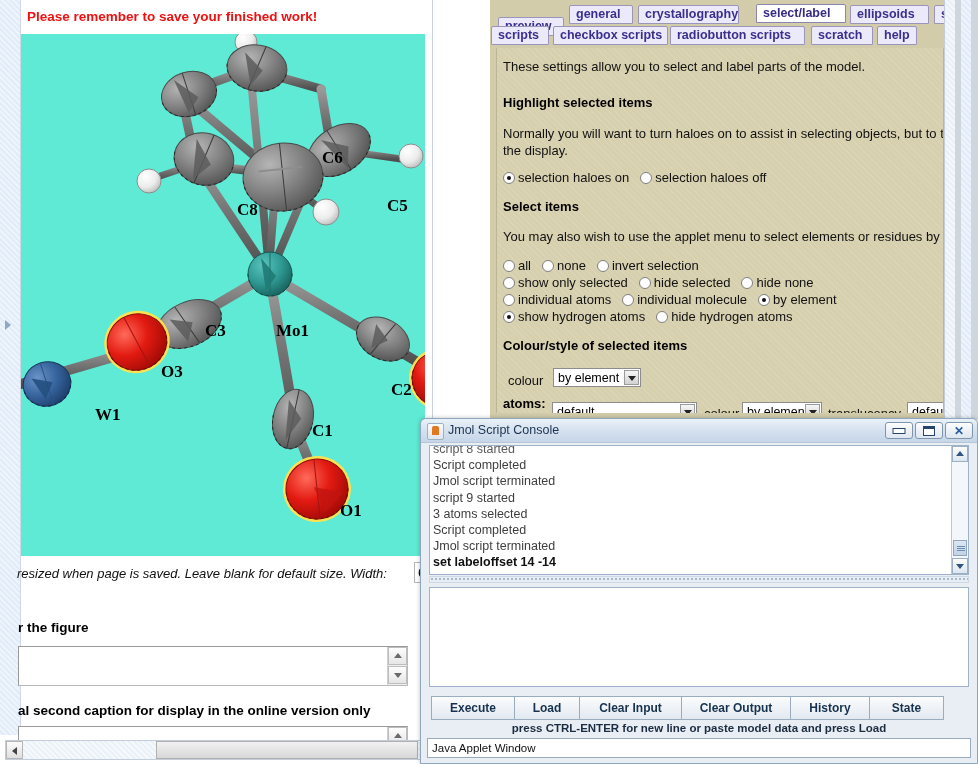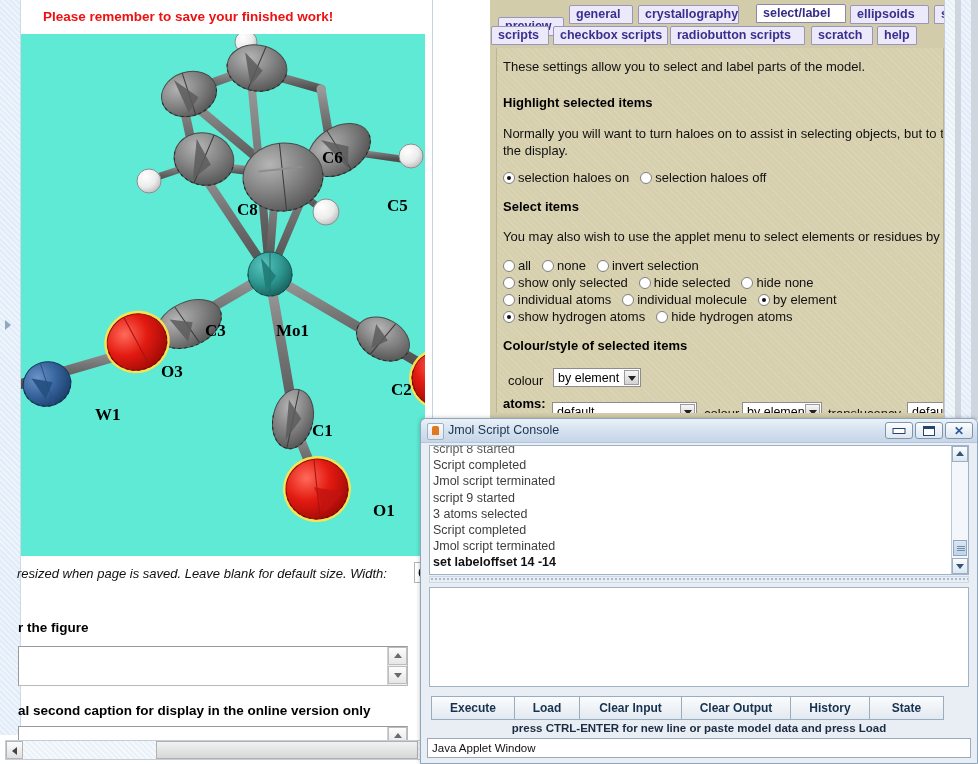--- a/index.html
+++ b/index.html
@@ -21,21 +21,21 @@
     position:absolute; left:0; top:0; width:20px; height:735px;
     background: repeating-linear-gradient(45deg,#eef4fb,#eef4fb 2px,#e2ecf8 2px,#e2ecf8 4px);
     border-right:1px solid #cfd8e4;
   }
   #collapse-handle {
     position:absolute; left:5px; top:320px; width:0; height:0;
     border-top:5px solid transparent; border-bottom:5px solid transparent;
     border-left:6px solid #8fa8c4;
   }
   #warning-text {
-    position:absolute; left:43px; top:9px;
+    position:absolute; left:27px; top:9px;
     color:#ee1111; font-weight:bold; font-size:13.5px;
     white-space:nowrap; letter-spacing:0px;
   }
 
   
   #molecule-canvas {
     position:absolute; left:21px; top:34px; width:404px; height:522px;
     background:#5eead4; overflow:hidden;
   }
   #mol-svg { position:absolute; left:0; top:0; }
@@ -425,21 +425,21 @@
       <div class="atom-label" style="left:301px;top:114px;">C6</div>
       <div class="atom-label" style="left:366px;top:162px;">C5</div>
       <div class="atom-label" style="left:216px;top:166px;">C8</div>
       <div class="atom-label" style="left:255px;top:287px;">Mo1</div>
       <div class="atom-label" style="left:184px;top:287px;">C3</div>
       <div class="atom-label" style="left:140px;top:328px;">O3</div>
       <div class="atom-label" style="left:74px;top:371px;">W1</div>
       <div class="atom-label" style="left:370px;top:346px;">C2</div>
 
       <div class="atom-label" style="left:291px;top:387px;">C1</div>
-      <div class="atom-label" style="left:319px;top:467px;margin-left:33px;">O1</div>
+      <div class="atom-label" style="left:319px;top:467px;">O1</div>
     </div>
 
     <div id="form-area">
       <div class="form-line-italic" style="left:-4px; top:8px;">resized when page is saved. Leave blank for default size. Width:</div>
       <input class="width-input" style="left: 393px; top: 4px; width: 42px; height: 21px;" value="640">
 
       <div class="form-bold" style="left:-3px; top:62px;">r the figure</div>
       <div class="caption-box" style="left:-3px; top:88px; width:390px; height:40px;">
         <div class="ta-scroll">
           <div class="ta-arrow up">

